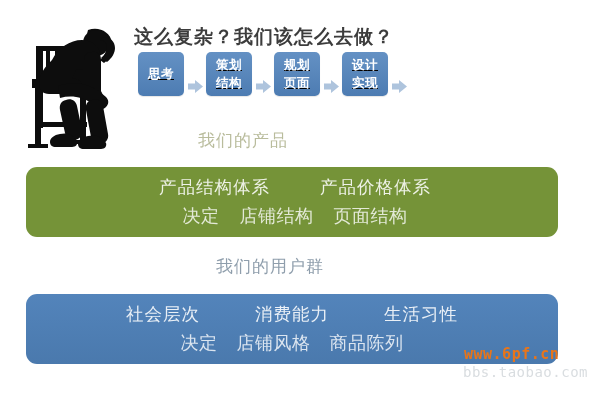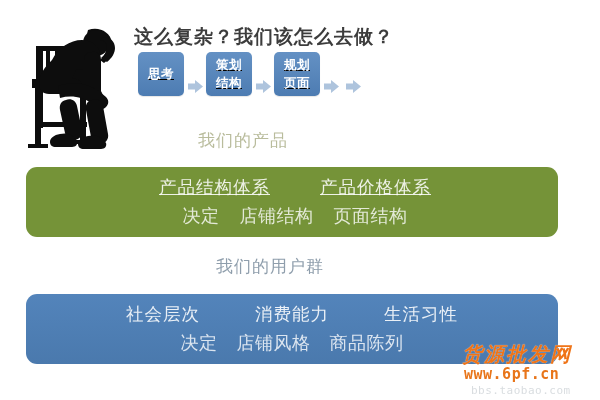--- a/index.html
+++ b/index.html
@@ -125,21 +125,21 @@
     display: flex;
     justify-content: center;
     color: rgba(255,255,255,0.80);
     font-size: 18px;
     letter-spacing: 0.5px;
     margin-top: 5px;
   }
   .panel-sub .cell { white-space: nowrap; }
   .panel.green .panel-sub .cell + .cell { margin-left: 20px; }
   .panel.blue  .panel-sub .cell + .cell { margin-left: 19px; }
-  .panel.green .panel-main { padding-left: 6px; text-decoration: underline; }
+  .panel.green .panel-main { padding-left: 6px; }
   .panel.green .panel-sub  { padding-left: 6px; }
   .panel.blue  .panel-main { }
   .panel.blue  .panel-sub  { padding-left: 0px; }
 
   
   .watermark {
     position: absolute;
     left: 462px;
     top: 344px;
     width: 134px;
@@ -161,22 +161,22 @@
     font-size: 15px;
     font-weight: bold;
     color: #e8751a;
     letter-spacing: 0.5px;
     font-family: "DejaVu Sans Mono", "Liberation Mono", monospace;
     white-space: nowrap;
     line-height: 1;
   }
   .wm-faint {
     margin-top: 3px;
-    margin-left: 9px;
-    font-size: 11px;
+    margin-left: 1px;
+    font-size: 14px;
     color: #d9dde0;
     letter-spacing: 0.5px;
     font-family: "DejaVu Sans Mono", "Liberation Mono", monospace;
     white-space: nowrap;
     line-height: 1;
   }
 </style>
 </head>
 <body>
 
@@ -243,20 +243,24 @@
         </svg>
     </div>
     <div class="flow-box">
       <span>规划</span>
       <span>页面</span>
     </div>
     <div class="flow-arrow">
       <svg viewBox="0 0 15 13" xmlns="http://www.w3.org/2000/svg">
           <path d="M0 3.5 h7 V0 l8 6.5 l-8 6.5 V9.5 H0 z" fill="#aec4dd"></path>
         </svg>
+    </div>
+    <div class="flow-box">
+      <span>设计</span>
+      <span>实现</span>
     </div>
     <div class="flow-arrow">
       <svg viewBox="0 0 15 13" xmlns="http://www.w3.org/2000/svg">
           <path d="M0 3.5 h7 V0 l8 6.5 l-8 6.5 V9.5 H0 z" fill="#aec4dd"></path>
         </svg>
     </div>
   </div>
 
   <div class="sec-head green-head">我们的产品</div>
   <div class="panel green">
@@ -279,18 +283,17 @@
       <span class="cell">生活习性</span>
     </div>
     <div class="panel-sub">
       <span class="cell">决定</span>
       <span class="cell">店铺风格</span>
       <span class="cell">商品陈列</span>
     </div>
   </div>
 
   <div class="watermark">
-    <div class="wm-brand">货源批发网</div>
     <div class="wm-url">www.6pf.cn</div>
     <div class="wm-faint">bbs.taobao.com</div>
   </div>
 
 </div>
 
 </body></html>

